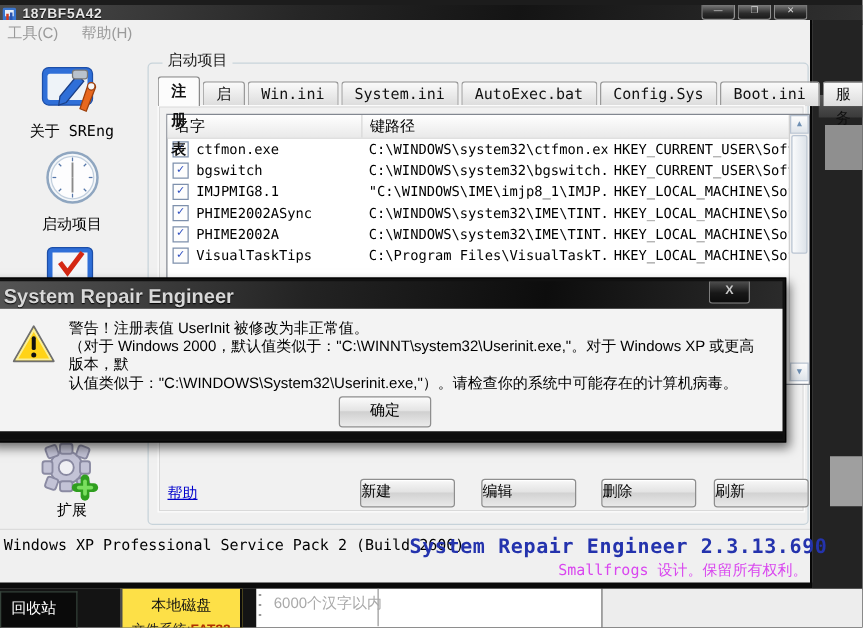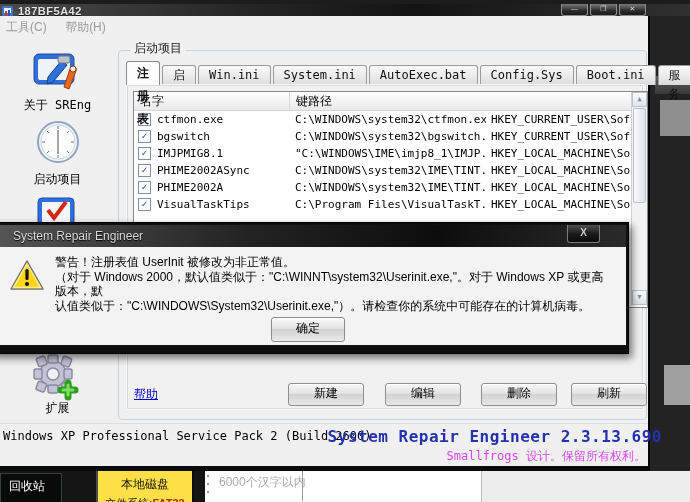--- a/index.html
+++ b/index.html
@@ -104,21 +104,21 @@
   .sb-down{bottom:0;}
   .sthumb{position:absolute;left:1px;top:16px;width:13px;height:95px;
     background:linear-gradient(90deg,#fafbfc,#dde3ea);border:1px solid #b9c4d2;box-sizing:border-box;border-radius:2px;}
 
   
   .help-link{left:134px;top:386px;font-size:12px;color:#0000cc;text-decoration:underline;}
   .btn{
     position:absolute;top:383px;width:74px;height:21px;
     background:linear-gradient(#f8f8f8,#e3e3e3 45%,#d2d2d2 50%,#e9e9e9);
     border:1px solid #8e8e8e;border-radius:3px;
-    font-size:12px;color:#000;text-align:center;line-height:19px;
+    font-size:12px;color:#000;line-height:19px;
     box-shadow:0 1px 0 #fff inset;
   }
   .btn-new{left:288px;} .btn-edit{left:385px;} .btn-del{left:481px;} .btn-refresh{left:571px;}
 
   
   .statusline{left:0;top:423px;width:648px;height:1px;background:#dcdcdc;}
   .status-os{left:3px;top:429px;font-family:"DejaVu Sans Mono", monospace;font-size:12px;color:#000;}
   .status-brand{right:28px;top:427px;font-family:"DejaVu Sans Mono", monospace;
     font-size:16px;font-weight:bold;color:#2433ad;letter-spacing:.5px;text-align:right;}
   .status-credit{right:44px;top:448px;font-family:"DejaVu Sans Mono", monospace;font-size:12px;color:#d946ef;}
@@ -126,21 +126,21 @@
   
   .dialog{
     left:-10px;top:222px;width:637px;height:130px;
     background:#101010;border:1px solid #000;
     box-shadow:3px 4px 8px rgba(0,0,0,.55);z-index:10;
   }
   .dlg-titlebar{
     position:absolute;left:2px;top:2px;right:2px;height:22px;
     background:linear-gradient(100deg,#565656 0%,#232323 40%,#0d0d0d 70%,#2b2b2b 100%);
   }
-  .dlg-title{position:absolute;left:20px;top:4px;color:#d8d8d8;font-size:12px;font-weight:normal;
+  .dlg-title{position:absolute;left:10px;top:4px;color:#d8d8d8;font-size:16px;font-weight:bold;
     text-shadow:0 1px 1px #000;}
   .dlg-close{
     position:absolute;right:26px;top:0;width:31px;height:17px;
     background:linear-gradient(#4f4f4f,#181818 55%,#0c0c0c);
     border:1px solid #7d7d7d;border-top:none;border-radius:0 0 3px 3px;
     color:#c9c9c9;font-size:10px;font-weight:bold;text-align:center;line-height:15px;
   }
   .dlg-body{
     position:absolute;left:2px;top:24px;right:2px;height:98px;background:#f3f3f3;
   }

